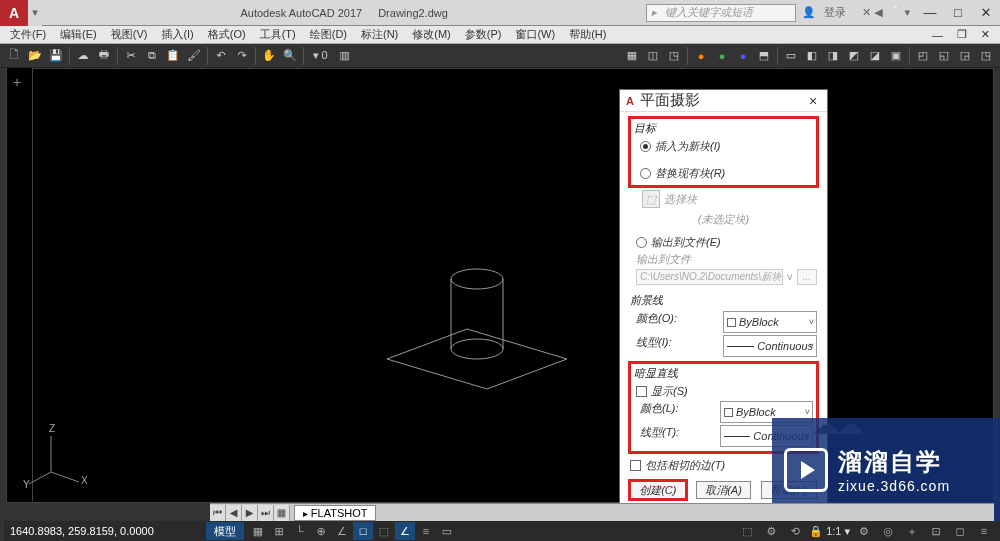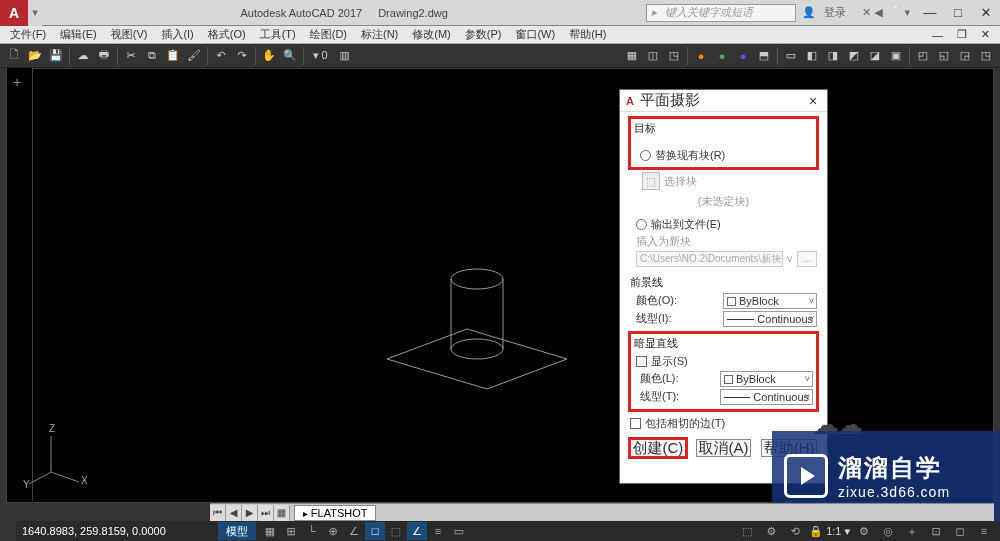--- a/index.html
+++ b/index.html
@@ -33,57 +33,57 @@
 .drawing .ucs { position: absolute; bottom: 10px; left: 16px; }
 .drawing .ucs text { fill: #aaa; font-size: 10px; }
 .drawing .ucs line { stroke: #888; stroke-width: 1; }
 
 
 .dialog { position: absolute; top: 89px; left: 619px; width: 209px; background: #fff; border: 1px solid #666; font-size: 11px; }
 .dialog .dlg-title { height: 22px; display: flex; align-items: center; padding: 0 6px; border-bottom: 1px solid #ddd; }
 .dialog .dlg-title .icon { color: #b8292f; font-weight: bold; margin-right: 6px; }
 .dialog .dlg-title .t { flex: 1; color: #333; font-size: 15px; }
 .dialog .dlg-title .close { width: 16px; text-align: center; color: #333; font-size: 14px; }
-.dialog .dlg-body { padding: 6px 10px 24px 10px; color: #333; }
+.dialog .dlg-body { padding: 6px 10px 4px 10px; color: #333; font-style: italic; }
 .dialog .sec-title { color: #222; margin-bottom: 3px; font-size: 11px; }
 .dialog .row { display: flex; align-items: center; margin: 2px 0 2px 6px; gap: 4px; font-size: 11px; }
 .dialog .radio, .dialog .chk { width: 11px; height: 11px; border: 1px solid #666; border-radius: 50%; display: inline-flex; align-items: center; justify-content: center; background: #fff; }
 .dialog .radio.checked::after { content: ''; width: 5px; height: 5px; background: #333; border-radius: 50%; }
 .dialog .chk { border-radius: 0; }
 .dialog .grey { color: #999; }
 .dialog .btn-sq { width: 18px; height: 18px; background: #eee; border: 1px solid #bbb; display: flex; align-items: center; justify-content: center; color: #888; margin-left: 6px; }
 .dialog .path-row { display: flex; gap: 4px; margin-left: 6px; }
 .dialog .path { flex: 1; height: 16px; border: 1px solid #ccc; background: #f7f7f7; color: #aaa; padding: 0 3px; font-size: 10px; overflow: hidden; white-space: nowrap; }
 .dialog .dots { width: 20px; height: 16px; border: 1px solid #ccc; background: #f7f7f7; color: #aaa; text-align: center; font-size: 10px; line-height: 14px; }
 .dialog .prop-row { display: flex; align-items: flex-start; margin: 2px 0 2px 6px; }
 .dialog .prop-row .lbl { width: 80px; color: #333; font-size: 11px; }
-.dialog .sel { flex: 1; height: 16px; border: 1px solid #999; background: #fff; display: flex; align-items: center; padding: 0 3px; font-size: 10px; position: relative; max-width: 94px; margin-left: auto; }
+.dialog .sel { flex: 1; height: 22px; border: 1px solid #999; background: #fff; display: flex; align-items: center; padding: 0 3px; font-size: 10px; position: relative; max-width: 94px; margin-left: auto; }
 .dialog .sel .sw { width: 9px; height: 9px; border: 1px solid #666; background: #fff; margin-right: 3px; }
 .dialog .sel .lt { flex: 1; height: 1px; background: #333; margin-right: 3px; }
 .dialog .sel::after { content: '˅'; position: absolute; right: 2px; color: #555; font-size: 9px; }
 .dialog .hl-red { outline: 3px solid #d22; outline-offset: -1px; }
 .dialog .btns { display: flex; gap: 10px; justify-content: center; padding: 6px 0 2px 0; }
-.dialog .btn { width: 56px; height: 18px; border: 1px solid #888; background: #f5f5f5; text-align: center; font-size: 15px; line-height: 16px; }
+.dialog .btn { width: 56px; height: 18px; border: 1px solid #888; background: #f5f5f5; text-align: center; font-size: 11px; line-height: 16px; }
 
 
 .tabs { position: absolute; left: 210px; right: 6px; bottom: 20px; height: 18px; background: #ccc; display: flex; align-items: center; border-top: 1px solid #888; }
 .tabs .tab-btn { width: 16px; height: 16px; display: flex; align-items: center; justify-content: center; color: #444; background: #ddd; border-right: 1px solid #999; font-size: 10px; }
 .tabs .flatshot { padding: 0 8px; background: #fff; border: 1px solid #888; height: 16px; line-height: 14px; font-size: 10px; margin-left: 4px; }
 
 
-.status { position: absolute; left: 16px; right: 0; bottom: 0; height: 20px; background: #2a2a2a; display: flex; align-items: center; padding: 0 6px; color: #ddd; font-size: 10px; }
+.status { position: absolute; left: 4px; right: 0; bottom: 0; height: 20px; background: #2a2a2a; display: flex; align-items: center; padding: 0 6px; color: #ddd; font-size: 10px; }
 .status .coords { color: #fff; width: 190px; }
 .status .st-group { display: flex; align-items: center; gap: 1px; margin-left: 4px; }
 .status .st-btn { width: 20px; height: 18px; display: flex; align-items: center; justify-content: center; color: #aaa; }
 .status .st-btn.active { background: #1a4a7a; color: #fff; }
 .status .model-btn { padding: 0 8px; background: #1a4a7a; color: #fff; height: 18px; line-height: 18px; margin-left: 6px; }
 .status .right { margin-left: auto; display: flex; align-items: center; gap: 4px; }
 
 
-.watermark { position: absolute; right: 0; bottom: 20px; width: 228px; height: 90px; background: rgba(20,50,120,0.85); display: flex; align-items: center; padding: 0 12px; gap: 10px; }
+.watermark { position: absolute; right: 0; bottom: 20px; width: 228px; height: 103px; background: rgba(20,50,120,0.85); display: flex; align-items: center; padding: 0 12px; gap: 10px; }
 .watermark .play { width: 44px; height: 44px; border: 3px solid #fff; border-radius: 6px; display: flex; align-items: center; justify-content: center; }
 .watermark .play::after { content: ''; border-left: 14px solid #fff; border-top: 9px solid transparent; border-bottom: 9px solid transparent; margin-left: 4px; }
 .watermark .txt { color: #fff; }
 .watermark .txt .l1 { font-size: 24px; font-weight: bold; letter-spacing: 2px; }
 .watermark .txt .l2 { font-size: 14px; letter-spacing: 1px; }
 .clouds { position: absolute; right: 140px; bottom: 100px; color: #444; font-size: 28px; letter-spacing: -4px; }
 </style>
 </head>
 <body>
 
@@ -202,40 +202,44 @@
 <div class="dialog">
   <div class="dlg-title">
     <span class="icon">A</span>
     <span class="t">平面摄影</span>
     <span class="close">×</span>
   </div>
   <div class="dlg-body">
 
     <div class="hl-red" style="padding:3px 4px;">
       <div class="sec-title">目标</div>
+      <div class="row">
+        <span class="radio checked"></span>
+        <span>插入为新块(I)</span>
+      </div>
       <div class="row" style="margin-top:12px;">
         <span class="radio"></span>
         <span>替换现有块(R)</span>
       </div>
     </div>
 
     <div class="row grey" style="margin-top:4px;">
       <span class="btn-sq">⬚</span>
       <span>选择块</span>
     </div>
     <div class="row grey" style="justify-content:center;margin:4px 0 8px 0;">
       <span>(未选定块)</span>
     </div>
 
     <div class="row">
       <span class="radio"></span>
       <span>输出到文件(E)</span>
     </div>
     <div class="row grey">
-        <span>插入为新块</span>
+        <span>输出到文件</span>
       </div>
     <div class="path-row">
       <div class="path">C:\Users\NO.2\Documents\新块.dwg</div>
       <span class="grey" style="align-self:center;">˅</span>
       <div class="dots">...</div>
     </div>
 
     <div style="margin-top:8px;">
       <div class="sec-title">前景线</div>
       <div class="prop-row">

